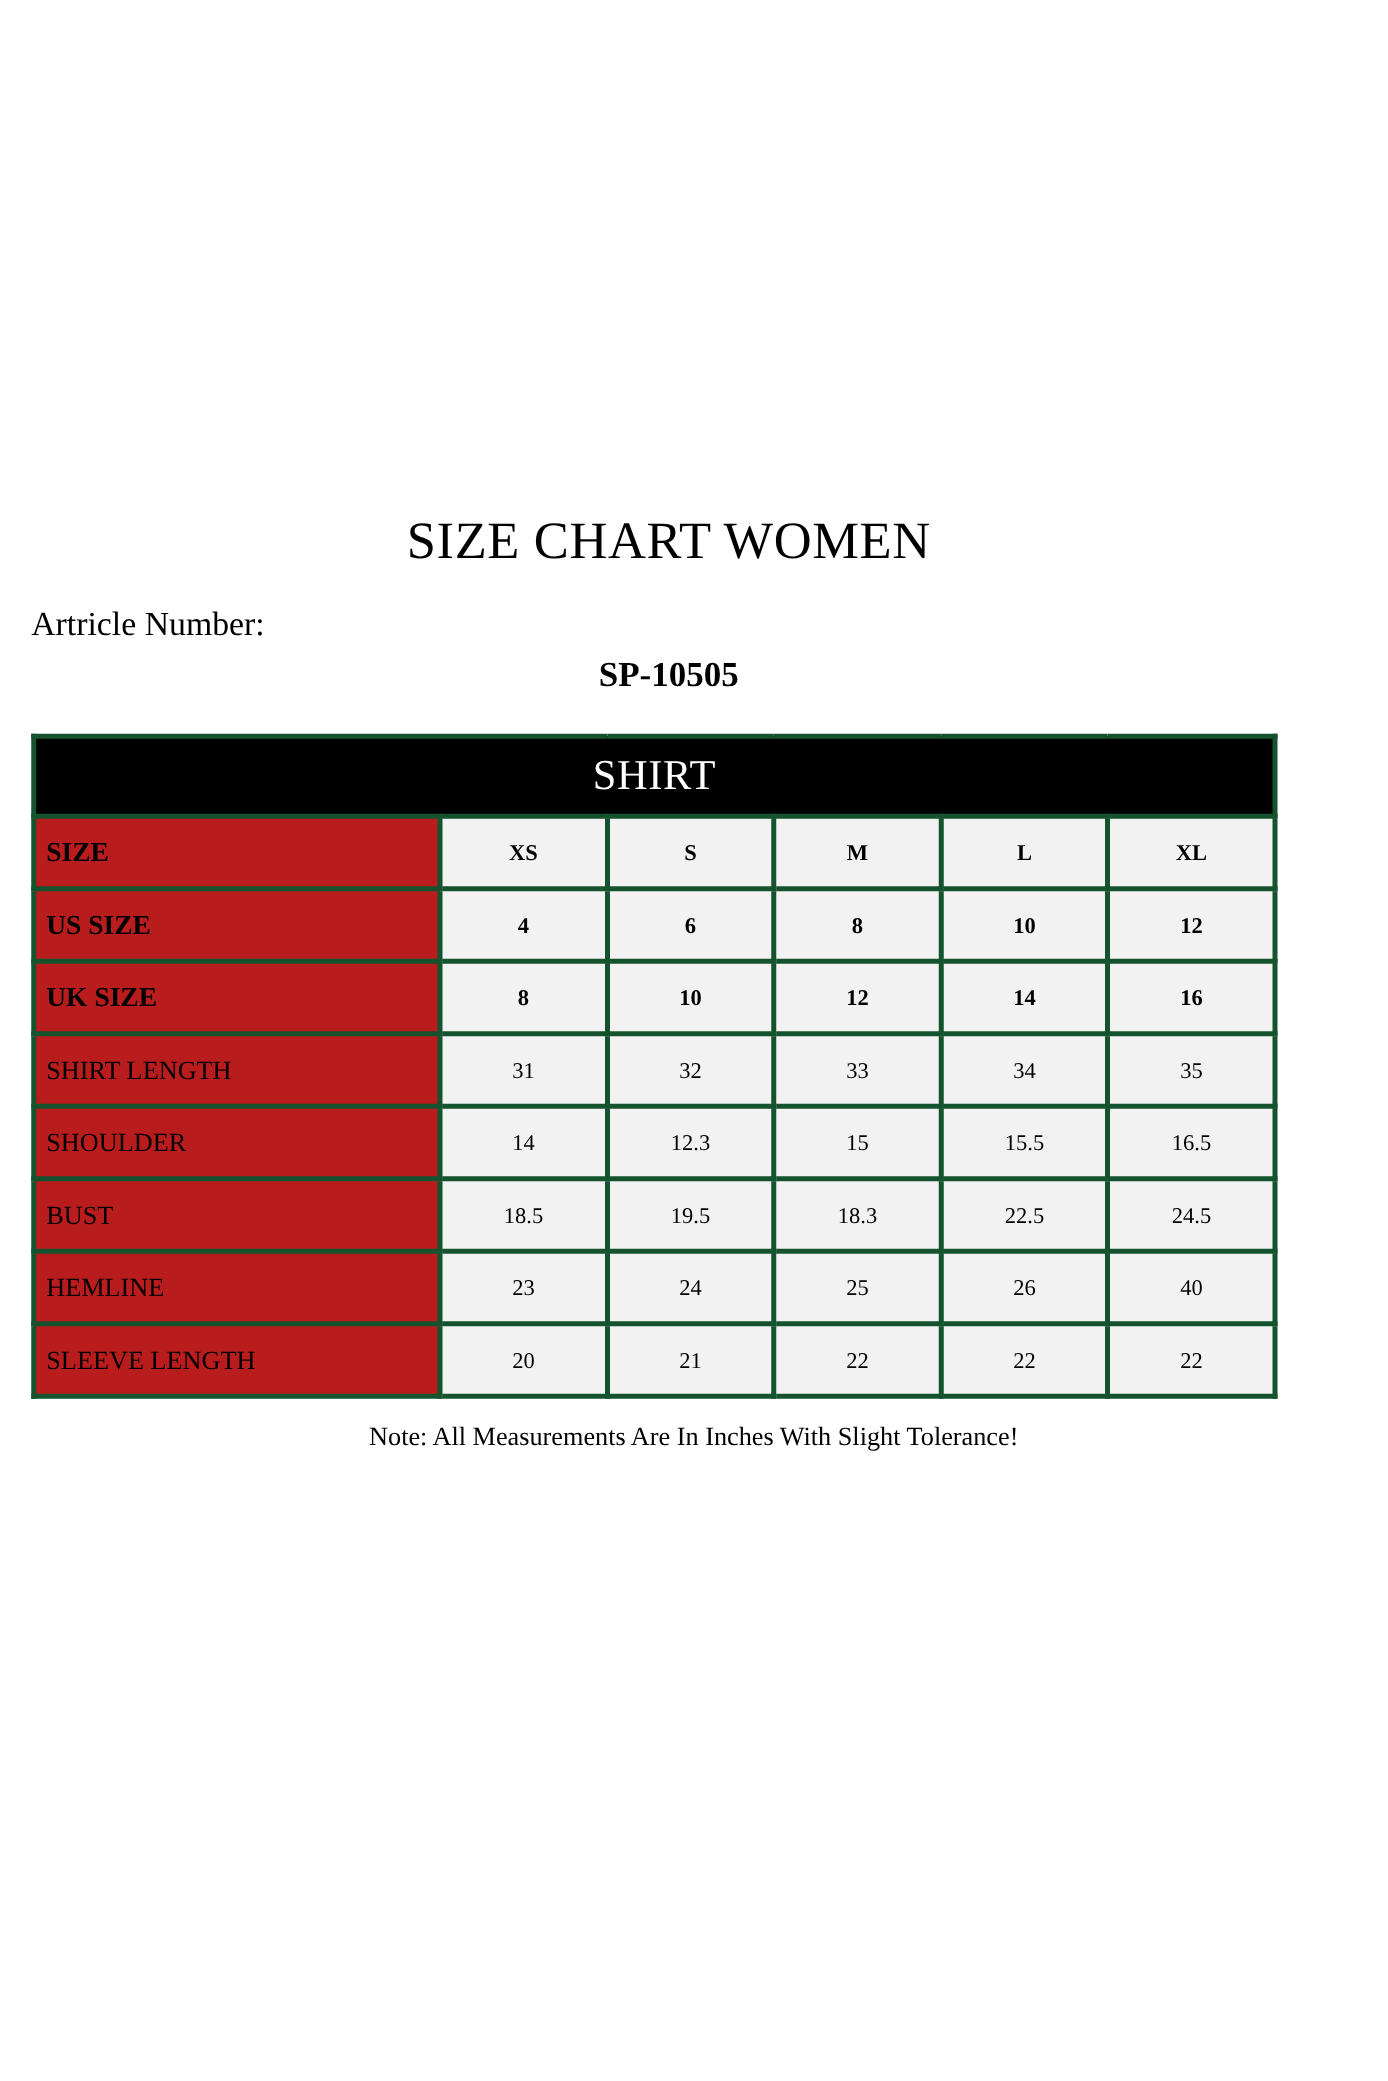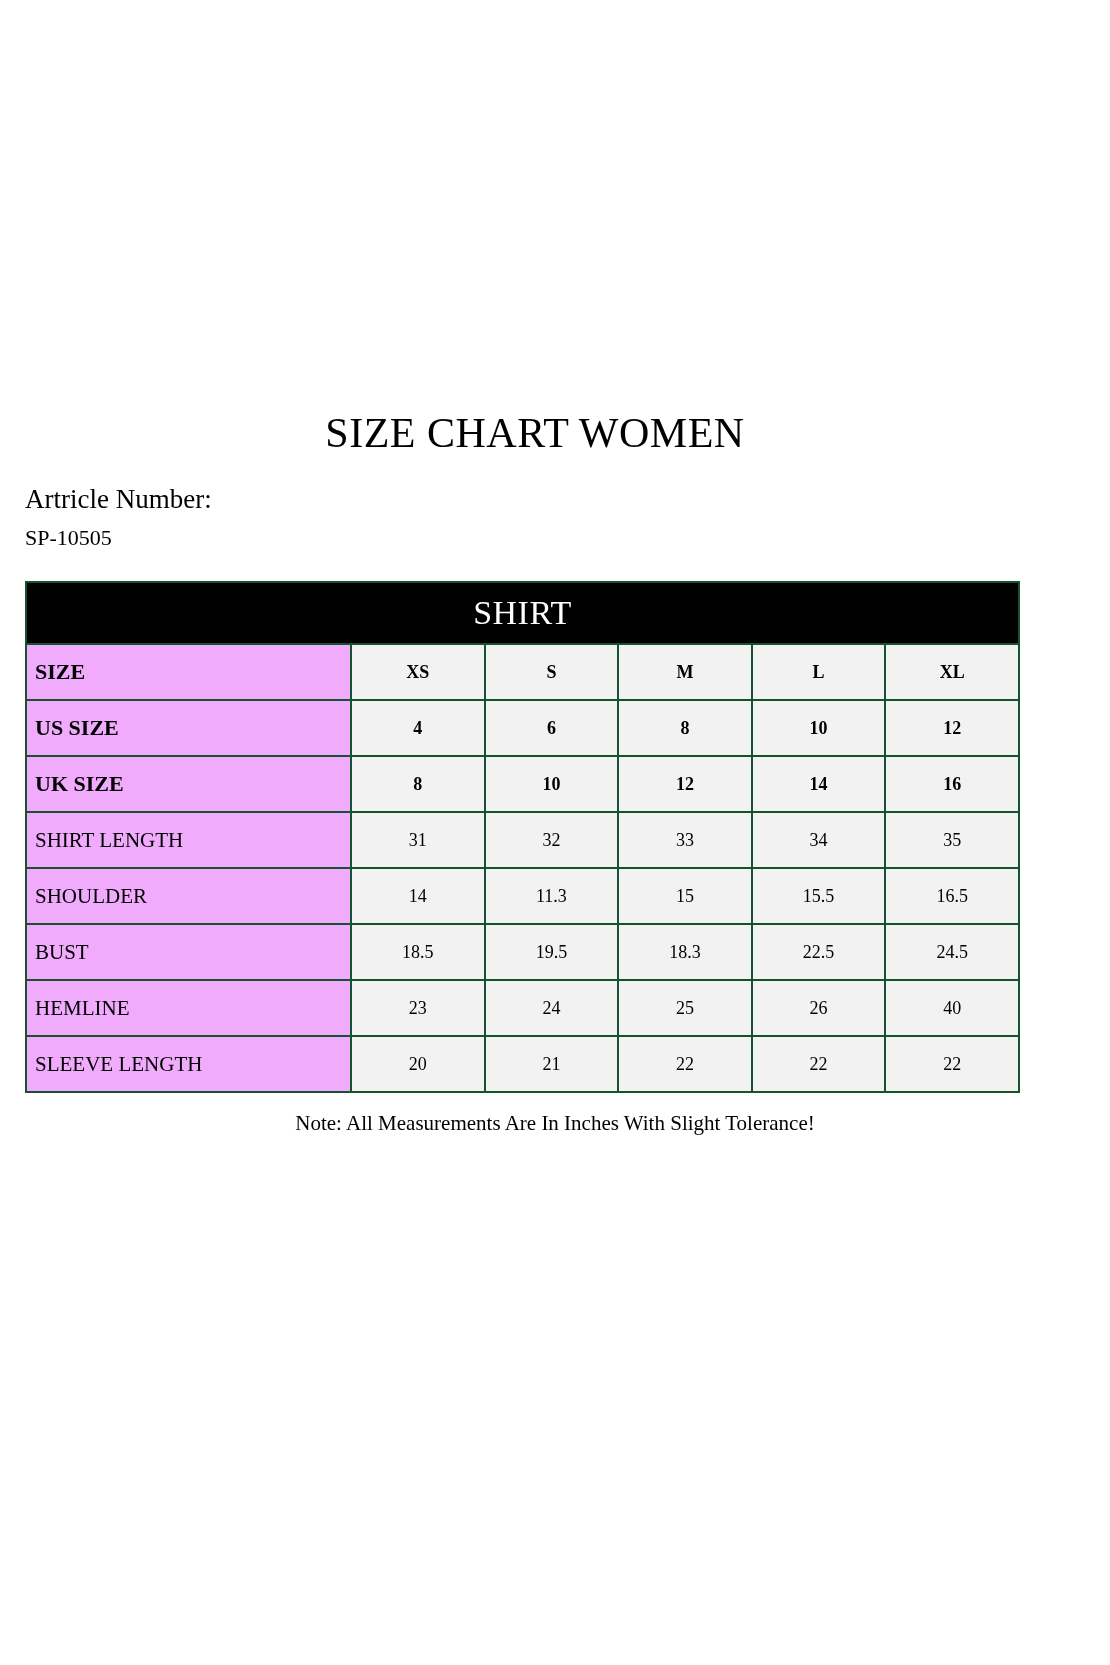--- a/index.html
+++ b/index.html
@@ -38,52 +38,52 @@
     padding-right: 40px;
   }
   .article-label {
     text-align: left;
     font-size: 27px;
     font-weight: 400;
     margin: 0 0 10px 0;
     padding-right: 40px;
   }
   .article-number {
-    text-align: left;
-    font-size: 22px;
-    font-weight: normal;
+    text-align: center;
+    font-size: 28px;
+    font-weight: bold;
     margin: 0 0 30px 0;
     padding-right: 40px;
   }
   table.size-table {
     border-collapse: collapse;
     width: 993px;
     table-layout: fixed;
     margin: 0;
   }
   table.size-table td,
   table.size-table th {
-    border: 2px solid #14532d;
+    border: 4px solid #14532d;
     padding: 0;
   }
   .garment-header td {
     background: #000000;
     color: #ffffff;
     text-align: center;
     font-size: 34px;
     font-weight: 400;
     height: 60px;
     letter-spacing: 0.5px;
   }
   .label-cell {
     text-align: left;
     padding-left: 8px !important;
     font-size: 21px;
     height: 54px;
-    background: #f0abfc;
+    background: #b91c1c;
   }
   .label-cell.bold {
     font-weight: bold;
     font-size: 22px;
   }
   .val-cell {
     text-align: center;
     font-size: 18px;
     height: 54px;
     background: #f2f2f2;
@@ -154,21 +154,21 @@
           <td class="val-cell">31</td>
           <td class="val-cell">32</td>
           <td class="val-cell">33</td>
           <td class="val-cell">34</td>
           <td class="val-cell">35</td>
         </tr>
 
         <tr>
           <td class="label-cell">SHOULDER</td>
           <td class="val-cell">14</td>
-          <td class="val-cell">11.3</td>
+          <td class="val-cell">12.3</td>
           <td class="val-cell">15</td>
           <td class="val-cell">15.5</td>
           <td class="val-cell">16.5</td>
         </tr>
 
         <tr>
           <td class="label-cell">BUST</td>
           <td class="val-cell">18.5</td>
           <td class="val-cell">19.5</td>
           <td class="val-cell">18.3</td>

